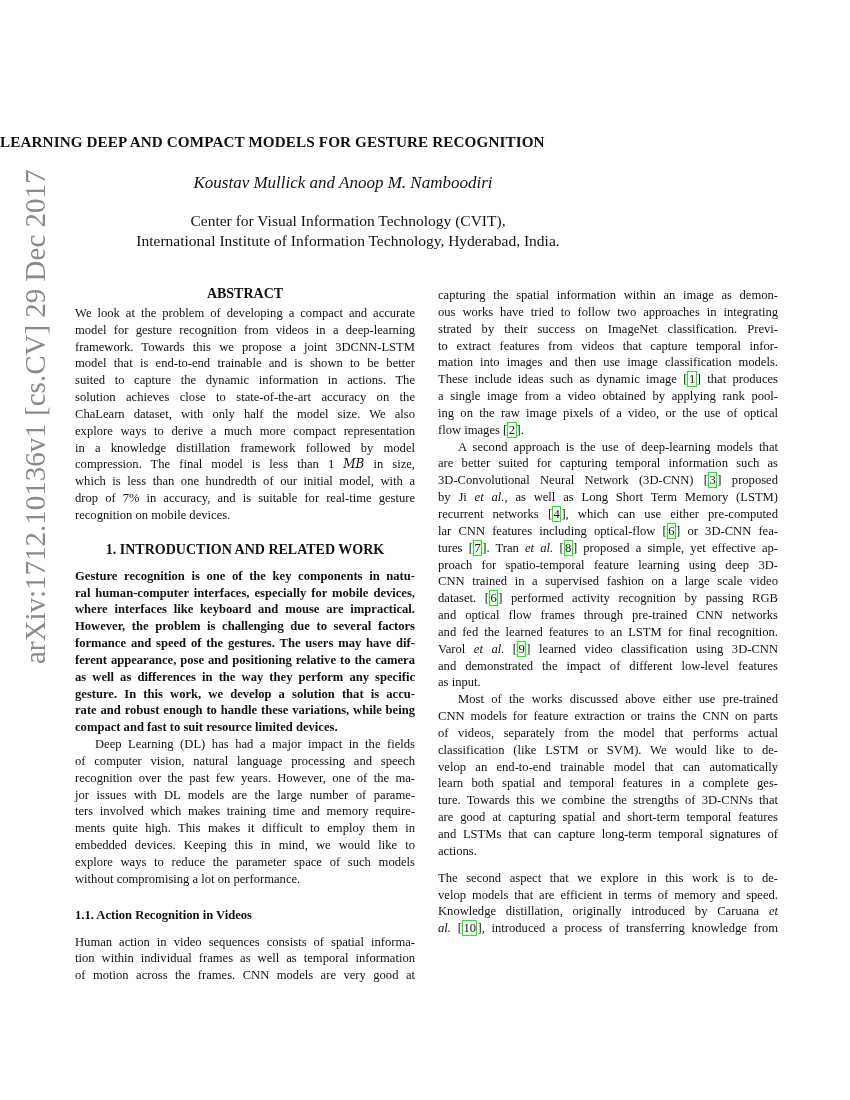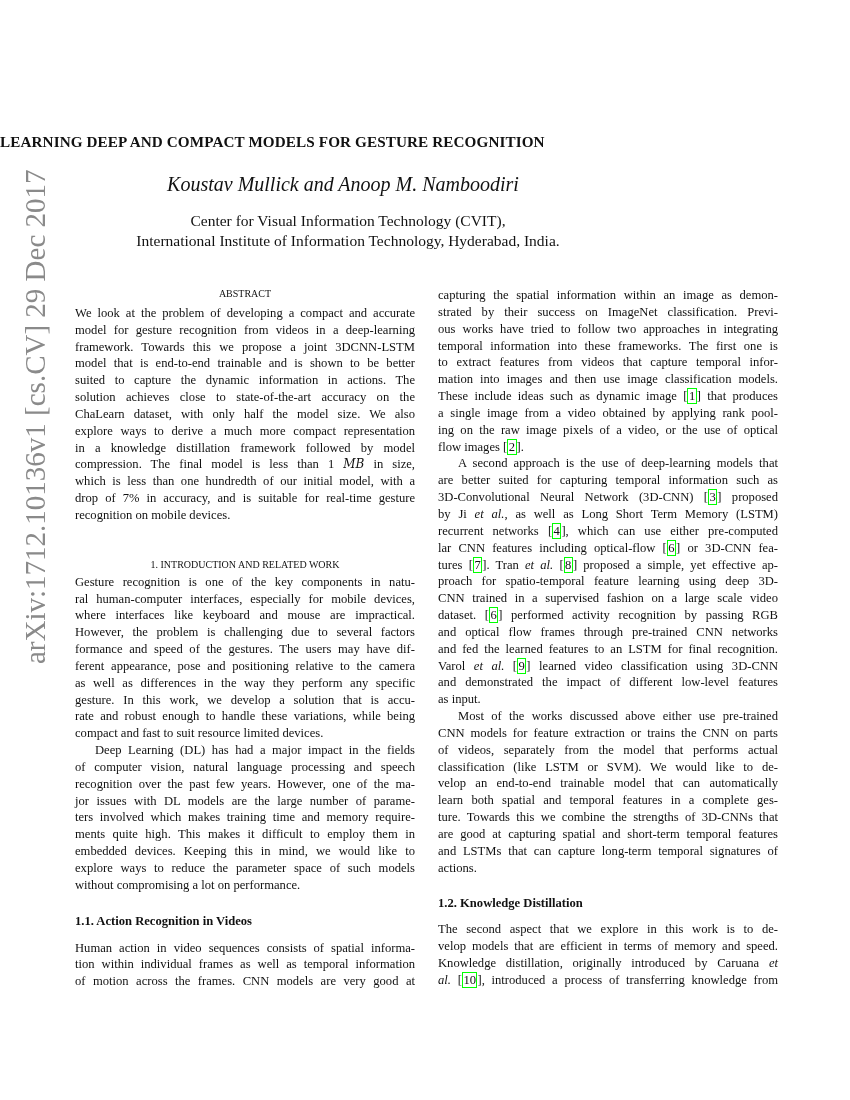--- a/index.html
+++ b/index.html
@@ -1,33 +1,33 @@
 <!DOCTYPE html>
 <html><head>
 <meta charset="utf-8">
 <style>
   html, body { margin: 0; padding: 0; background: #ffffff; }
   body { width: 850px; height: 1100px; position: relative; overflow: hidden;
          font-family: "Liberation Serif", "DejaVu Serif", serif; color: #111; }
   .title { position: absolute; top: 133px; left: 0; width: 850px; text-align: left;
            font-weight: bold; font-size: 15.2px; letter-spacing: 0.1px; }
   .authors { position: absolute; top: 173px; left: 0; width: 686px; text-align: center;
-             font-style: italic; font-size: 20px; }
+             font-style: italic; font-size: 17px; }
   .affil { position: absolute; top: 211px; left: 0; width: 696px; text-align: center;
            font-size: 15.5px; line-height: 20px; }
   .arxiv { position: absolute; left: 15px; top: 664px; width: 380px; height: 40px;
            transform-origin: 0 0; transform: rotate(-90deg);
            font-size: 29px; color: #8a8a8a; white-space: nowrap; line-height: 40px; }
   .col { position: absolute; width: 340px; font-size: 12.6px; line-height: 16.85px; }
   .col.left { left: 75px; top: 286px; }
   .col.right { left: 438px; top: 287px; }
   .line { display: block; white-space: nowrap; text-align: justify; text-align-last: justify; height: 16.85px; }
   .line.last { text-align-last: left; }
   .line.indent { padding-left: 20px; }
-  .sec-head { font-weight: normal; text-align: center; font-size: 10px; }
+  .sec-head { font-weight: bold; text-align: center; font-size: 14px; }
   .sub-head { font-weight: bold; font-size: 12.6px; }
   .cite { border: 1px solid #00ff00; padding: 0 0.5px; }
   .em { font-style: italic; }
   .math { font-style: italic; font-family: "DejaVu Serif", serif; font-size: 12px; }
 </style>
 </head>
 <body>
 
 <div class="title">LEARNING DEEP AND COMPACT MODELS FOR GESTURE RECOGNITION</div>
 <div class="authors">Koustav Mullick and Anoop M. Namboodiri</div>
@@ -49,22 +49,22 @@
     <span class="line">solution achieves close to state-of-the-art accuracy on the</span>
     <span class="line">ChaLearn dataset, with only half the model size.  We also</span>
     <span class="line">explore ways to derive a much more compact representation</span>
     <span class="line">in a knowledge distillation framework followed by model</span>
     <span class="line"><span>compression.  The final model is less than 1</span> <span class="math">MB</span> <span>in size,</span></span>
     <span class="line">which is less than one hundredth of our initial model, with a</span>
     <span class="line">drop of 7% in accuracy, and is suitable for real-time gesture</span>
     <span class="line last">recognition on mobile devices.</span>
   </div>
 
-  <span class="line sec-head" style="text-align:center;text-align-last:center;margin-top:33px;">1.  INTRODUCTION AND RELATED WORK</span>
-  <div style="margin-top:0;">
+  <span class="line sec-head" style="text-align:center;text-align-last:center;margin-top:18px;">1.  INTRODUCTION AND RELATED WORK</span>
+  <div style="margin-top:9px;font-weight:bold;">
     <span class="line">Gesture recognition is one of the key components in natu-</span>
     <span class="line">ral human-computer interfaces, especially for mobile devices,</span>
     <span class="line">where interfaces like keyboard and mouse are impractical.</span>
     <span class="line">However, the problem is challenging due to several factors</span>
     <span class="line">formance and speed of the gestures. The users may have dif-</span>
     <span class="line">ferent appearance, pose and positioning relative to the camera</span>
     <span class="line">as well as differences in the way they perform any specific</span>
     <span class="line">gesture.  In this work, we develop a solution that is accu-</span>
     <span class="line">rate and robust enough to handle these variations, while being</span>
     <span class="line last">compact and fast to suit resource limited devices.</span>
@@ -85,23 +85,22 @@
   <div style="margin-top:10px;">
     <span class="line">Human action in video sequences consists of spatial informa-</span>
     <span class="line">tion within individual frames as well as temporal information</span>
     <span class="line">of motion across the frames.  CNN models are very good at</span>
   </div>
 </div>
 
 <div class="col right">
   <div>
     <span class="line">capturing the spatial information within an image as demon-</span>
+    <span class="line">ous works have tried to follow two approaches in integrating</span>
     <span class="line">strated by their success on ImageNet classification.  Previ-</span>
-    <span class="line">ous works have tried to follow two approaches in integrating</span>
-    <span class="line">temporal information into these frameworks. The first one is</span>
     <span class="line">to extract features from videos that capture temporal infor-</span>
     <span class="line">mation into images and then use image classification models.</span>
     <span class="line"><span>These include ideas such as dynamic image </span>[<span class="cite">1</span>]<span> that produces</span></span>
     <span class="line">a single image from a video obtained by applying rank pool-</span>
     <span class="line">ing on the raw image pixels of a video, or the use of optical</span>
     <span class="line last"><span>flow images </span>[<span class="cite">2</span>]<span>.</span></span>
   </div>
 
   <div>
     <span class="line indent">A second approach is the use of deep-learning models that</span>
@@ -127,20 +126,19 @@
     <span class="line">of videos, separately from the model that performs actual</span>
     <span class="line">classification (like LSTM or SVM). We would like to de-</span>
     <span class="line">velop an end-to-end trainable model that can automatically</span>
     <span class="line">learn both spatial and temporal features in a complete ges-</span>
     <span class="line">ture. Towards this we combine the strengths of 3D-CNNs that</span>
     <span class="line">are good at capturing spatial and short-term temporal features</span>
     <span class="line">and LSTMs that can capture long-term temporal signatures of</span>
     <span class="line last">actions.</span>
   </div>
 
-  <span class="line sub-head last" style="margin-top:18px;">1.2.  Knowledge Distillation</span>
   <div style="margin-top:10px;">
     <span class="line">The second aspect that we explore in this work is to de-</span>
     <span class="line">velop models that are efficient in terms of memory and speed.</span>
     <span class="line"><span>Knowledge distillation, originally introduced by Caruana </span><span class="em">et</span></span>
     <span class="line"><span class="em">al.</span> [<span class="cite">10</span>]<span>, introduced a process of transferring knowledge from</span></span>
   </div>
 </div>
 
 </body></html>

